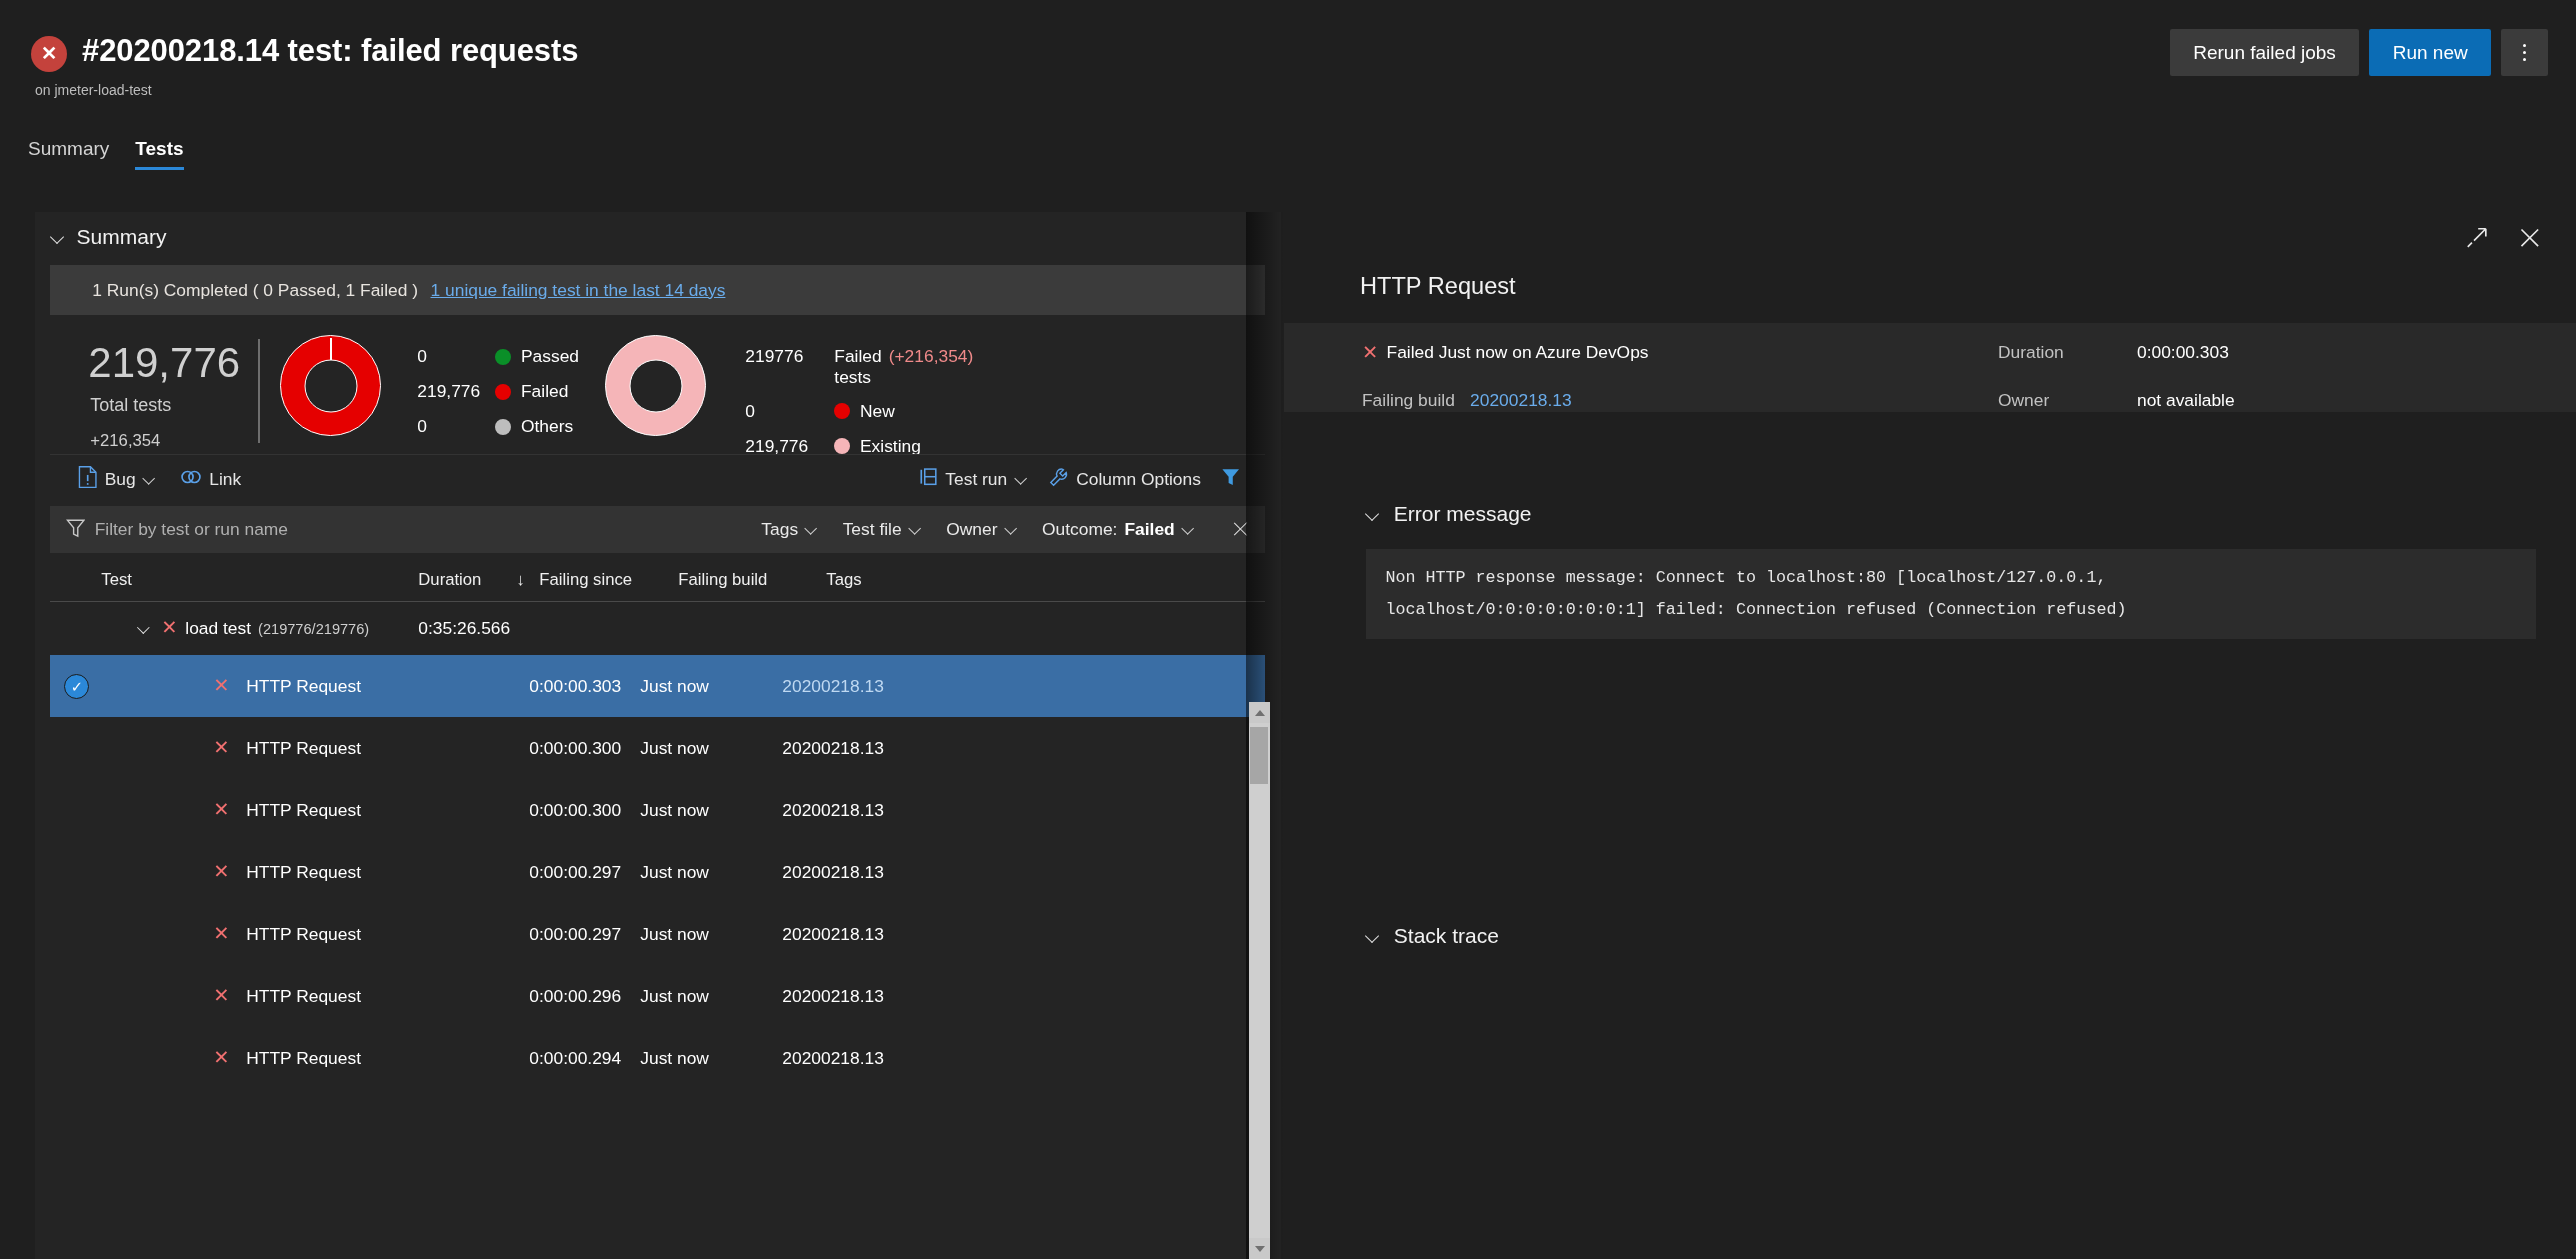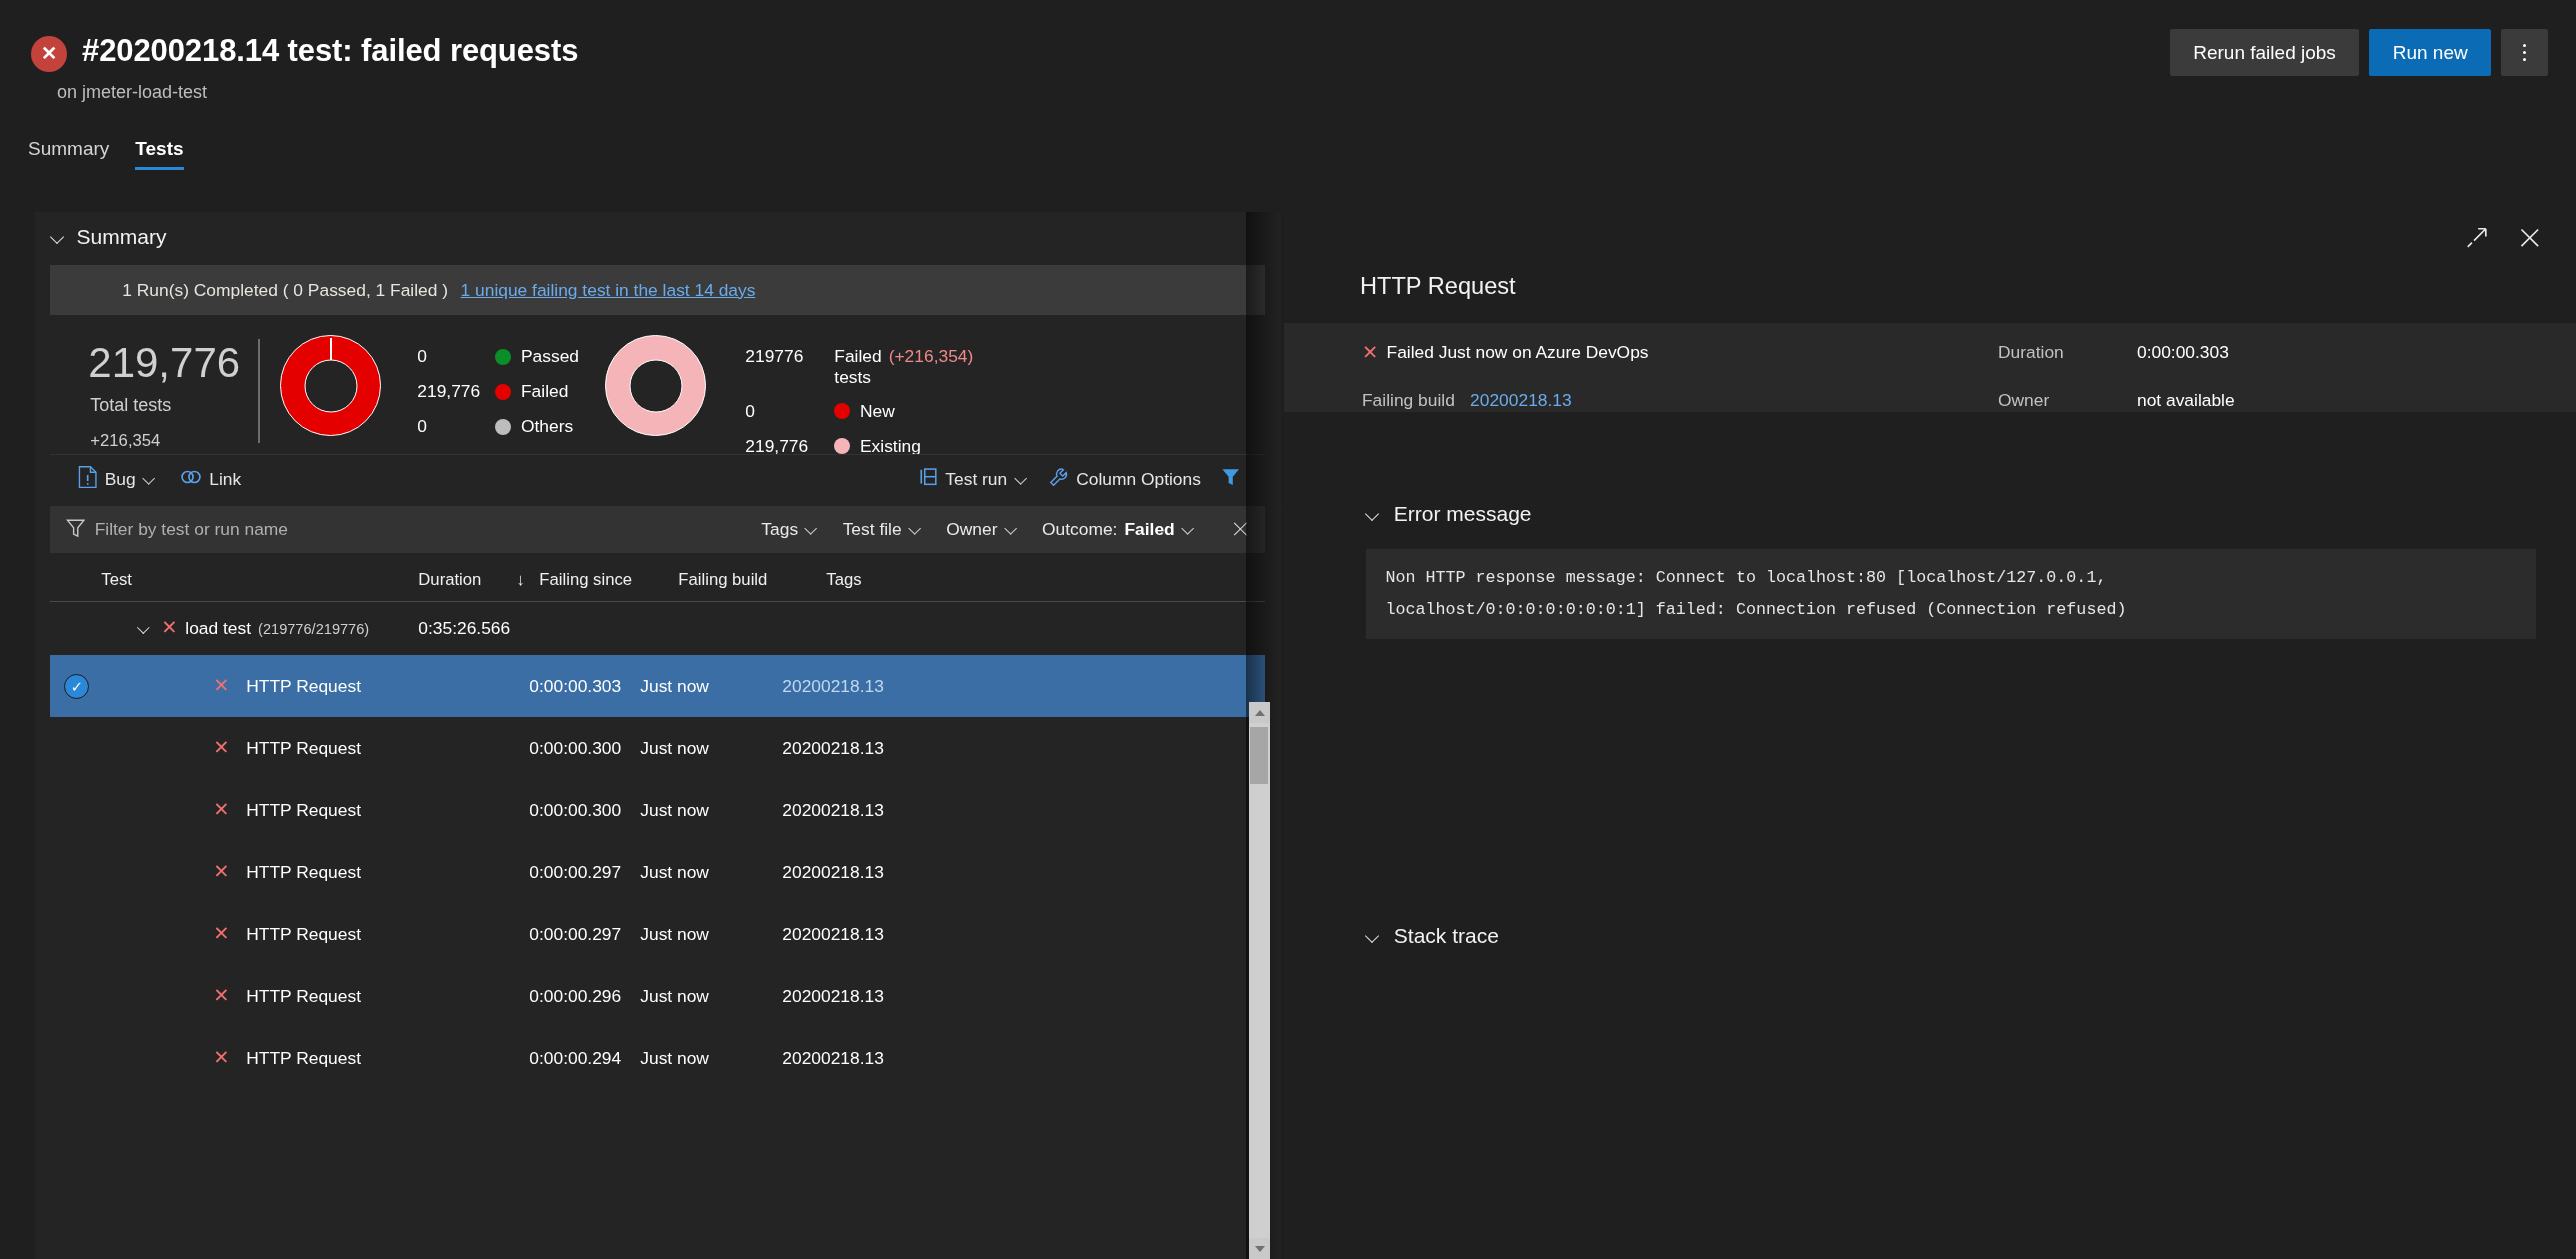--- a/index.html
+++ b/index.html
@@ -20,21 +20,21 @@
     background: #c4423c; color: #fff;
     display: flex; align-items: center; justify-content: center;
     font-size: 19.4px; font-weight: 700; line-height: 1;
   }
   .hdr-title {
     position: absolute; left: 82px; top: 33px;
     font-size: 31px; font-weight: 600; color: #ffffff; letter-spacing: -0.1px;
   }
   .hdr-sub {
     position: absolute; left: 35px; top: 82px;
-    font-size: 18px; color: #bdbdbd; margin-left: 22px;
+    font-size: 14px; color: #bdbdbd;
   }
   .hdr-actions { position: absolute; right: 28px; top: 29px; display: flex; gap: 9.7px; align-items: center; }
   .btn {
     height: 47px; padding: 0 23.6px; border: none; border-radius: 2.1px;
     font-size: 19px; font-family: inherit; color: #ffffff; cursor: pointer;
     display: flex; align-items: center; justify-content: center; white-space: nowrap;
   }
   .btn-secondary { background: #3b3b3b; }
   .btn-primary { background: #0b6cb5; }
   .btn-more { background: #3b3b3b; width: 47px; padding: 0; flex-direction: column; gap: 3.5px; }
@@ -68,21 +68,21 @@
   }
   .chev::before {
     content: ""; position: absolute; left: 1.4px; top: 2.8px;
     width: 9px; height: 9px; border-right: 1.7px solid #e0e0e0; border-bottom: 1.7px solid #e0e0e0;
     transform: rotate(45deg);
   }
   .section-title { font-size: 21px; color: #f2f2f2; }
 
   .run-bar {
     position: absolute; left: 15.3px; top: 53px; width: 1215px; height: 50px;
-    background: #3b3b3b; display: flex; align-items: center; padding-left: 72px; gap: 12.5px;
+    background: #3b3b3b; display: flex; align-items: center; padding-left: 42px; gap: 12.5px;
   }
   .run-text { font-size: 17.4px; color: #e8e4df; }
   .run-link { font-size: 17.4px; color: #6aaceb; text-decoration: underline; cursor: pointer; }
 
   
   .stats { position: absolute; left: 15.3px; top: 108px; width: 1215px; height: 128px; }
   .total-num { position: absolute; left: 38px; top: 19.4px; font-size: 42px; color: #d0d0d0; font-weight: 400; }
   .total-lbl { position: absolute; left: 40px; top: 75px; font-size: 18px; color: #cfcfcf; }
   .total-delta { position: absolute; left: 40px; top: 111px; font-size: 16.7px; color: #cfcfcf; }
   .vdiv { position: absolute; left: 208px; top: 19.4px; width: 1.4px; height: 104px; background: #6e6e6e; }

